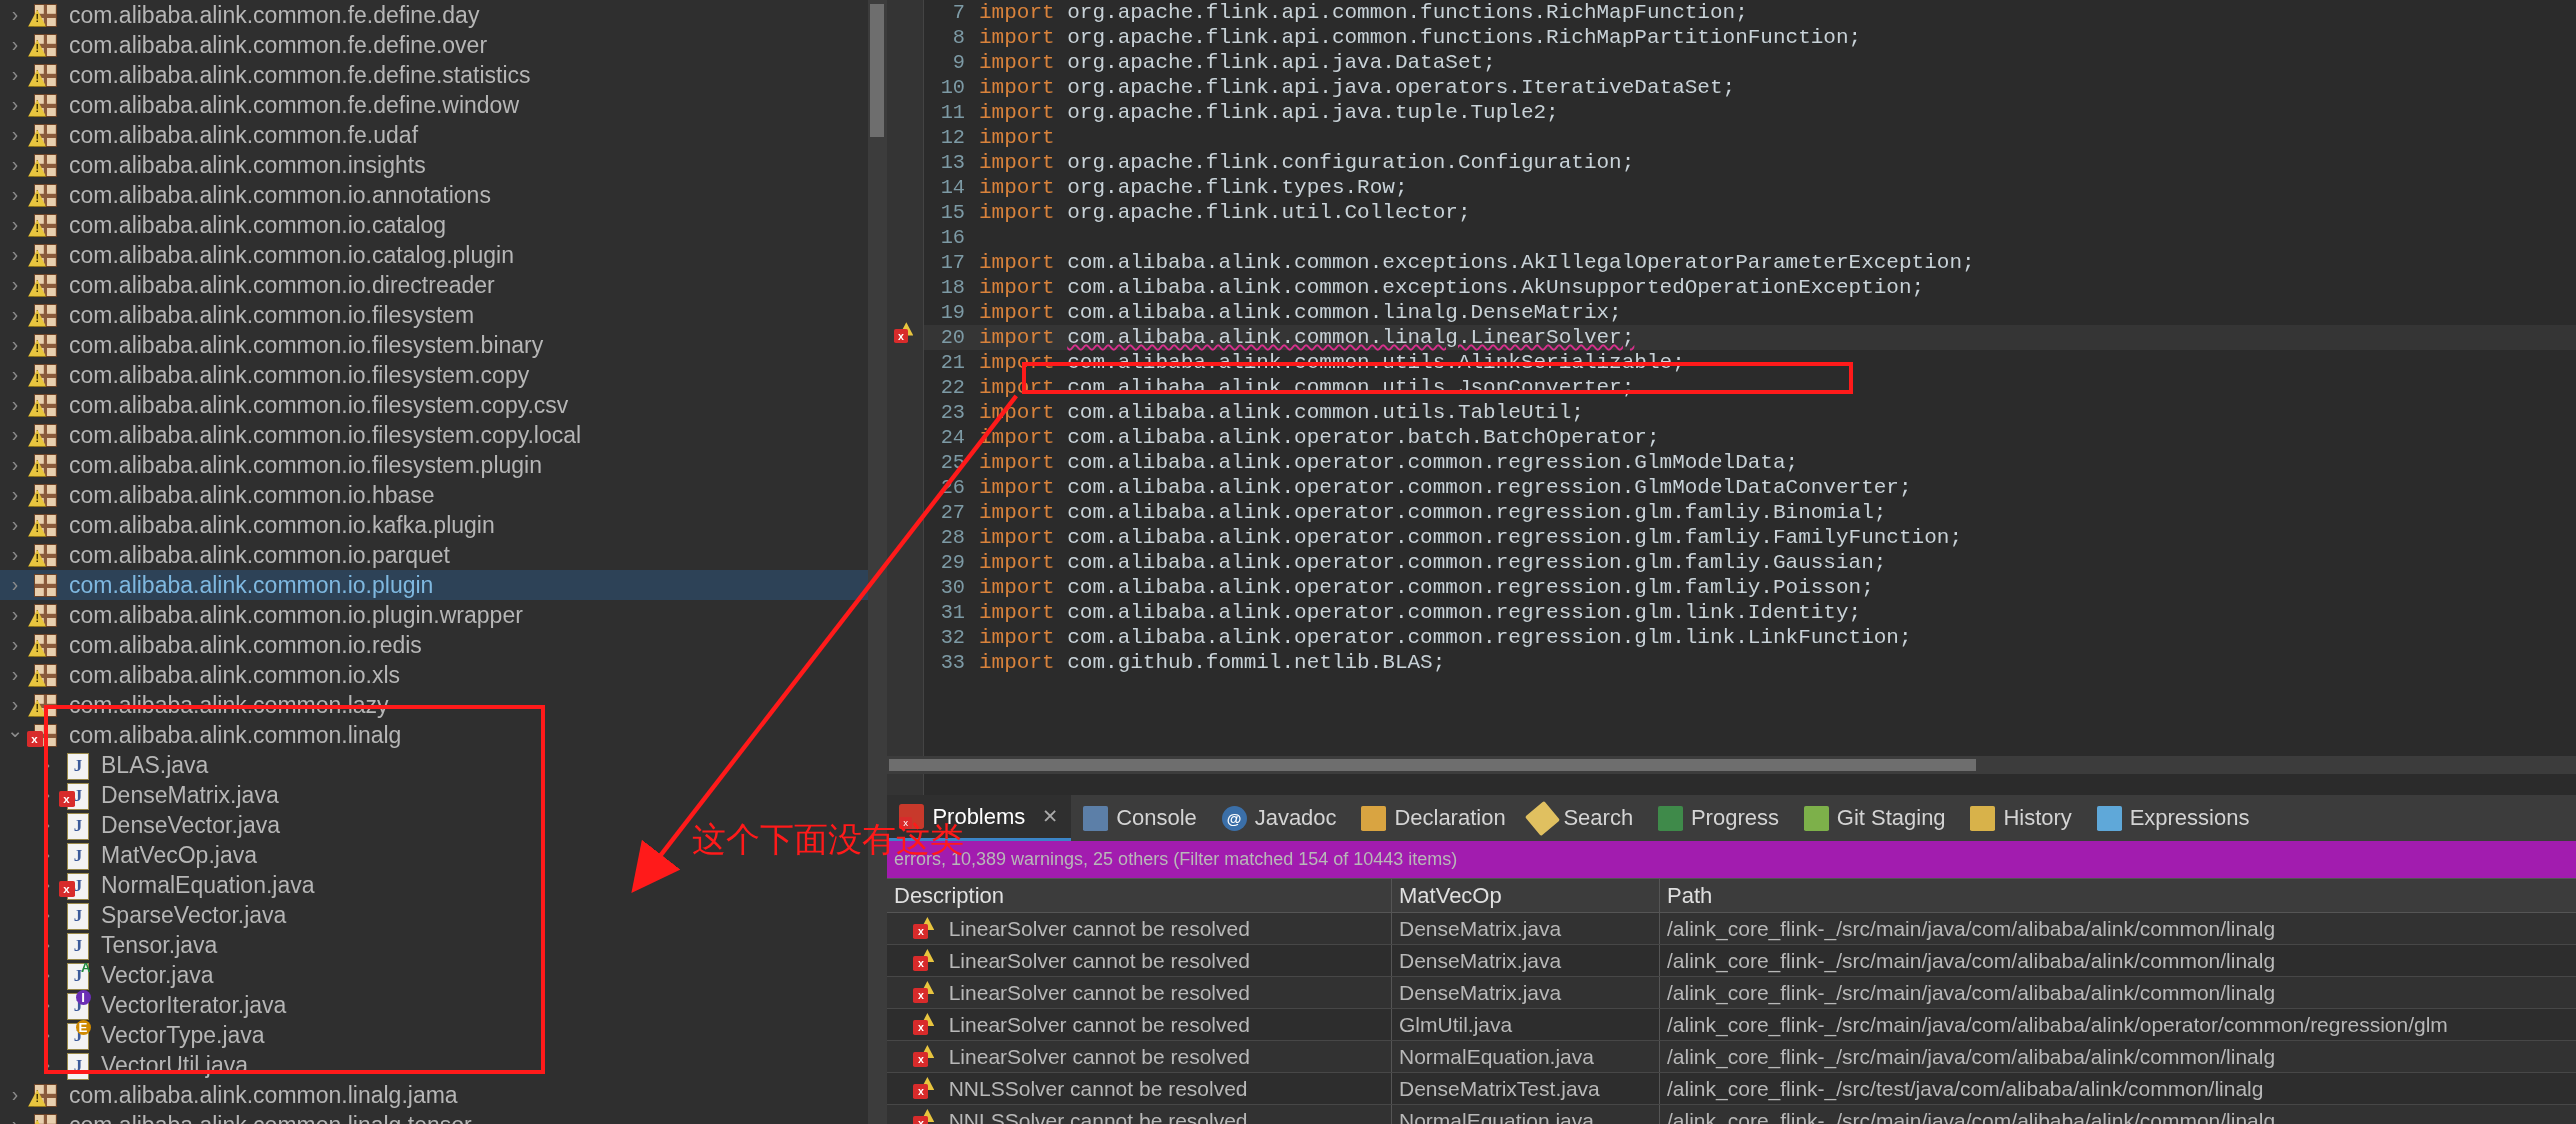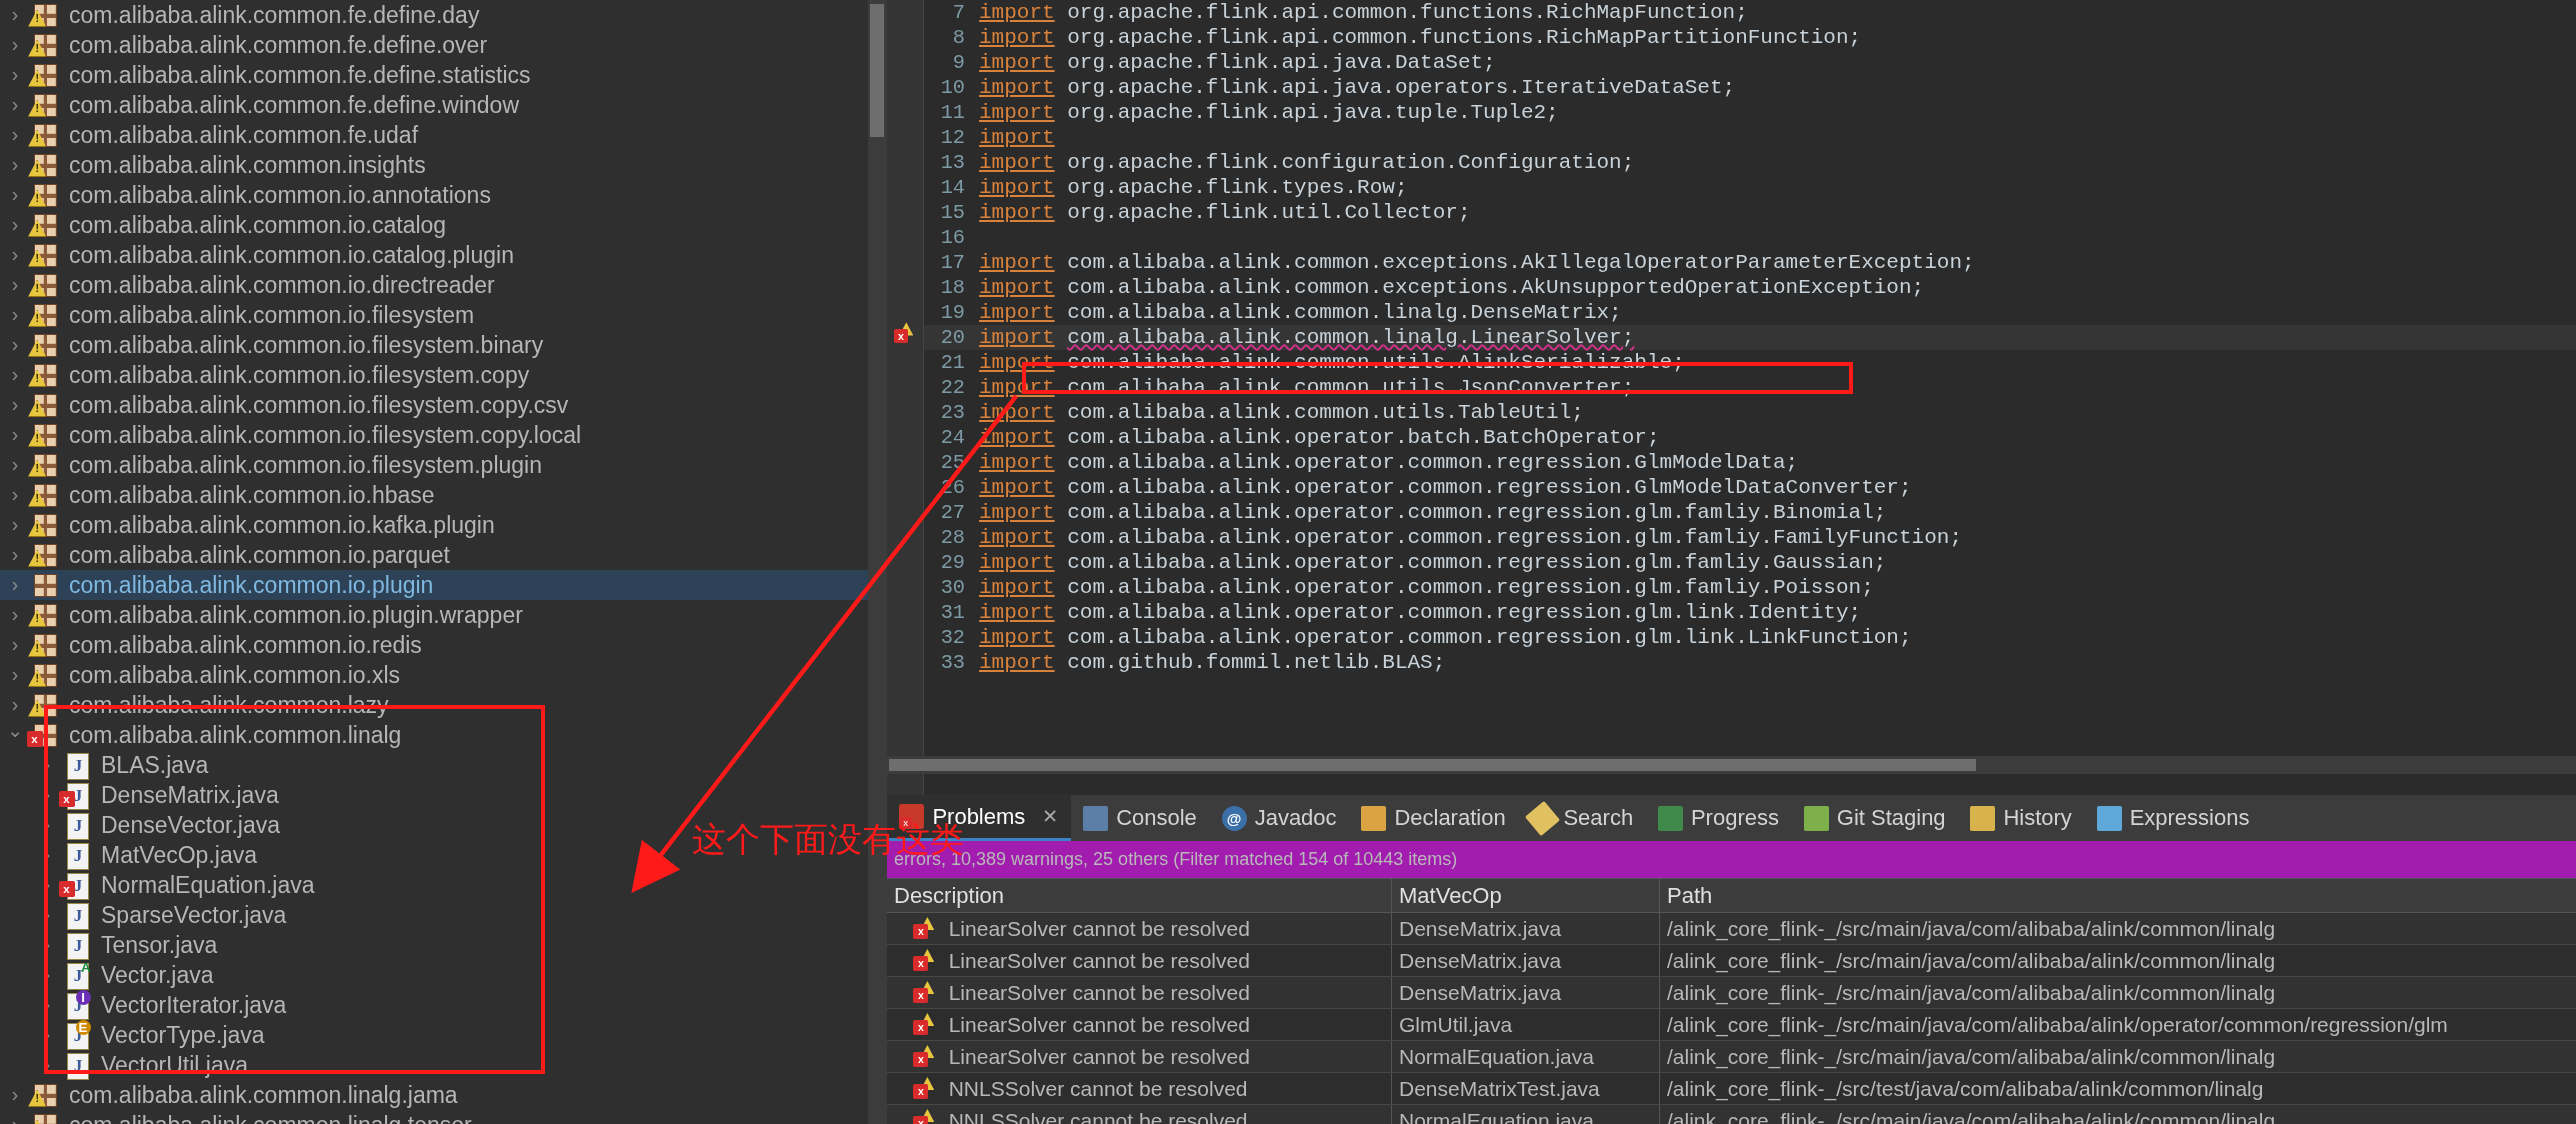--- a/index.html
+++ b/index.html
@@ -162,21 +162,21 @@
     white-space: nowrap;
   }
   .cl.hl { background: #353535; }
   .ln {
     width: 55px; flex: 0 0 55px;
     text-align: right;
     color: #7d9aa5;
     padding-right: 14px;
     font-size: 20.3px;
   }
-  .kw { color: #d9823b; text-decoration: underline; }
+  .kw { color: #d9823b; }
   .pl { color: #c8d2d8; }
   .squig {
     text-decoration: underline;
     text-decoration-style: wavy;
     text-decoration-color: #d6308c;
     text-decoration-thickness: 1.8px;
   }
   .err-marker {
     position: absolute; left: 7px;
     width: 21px; height: 19.4px;

